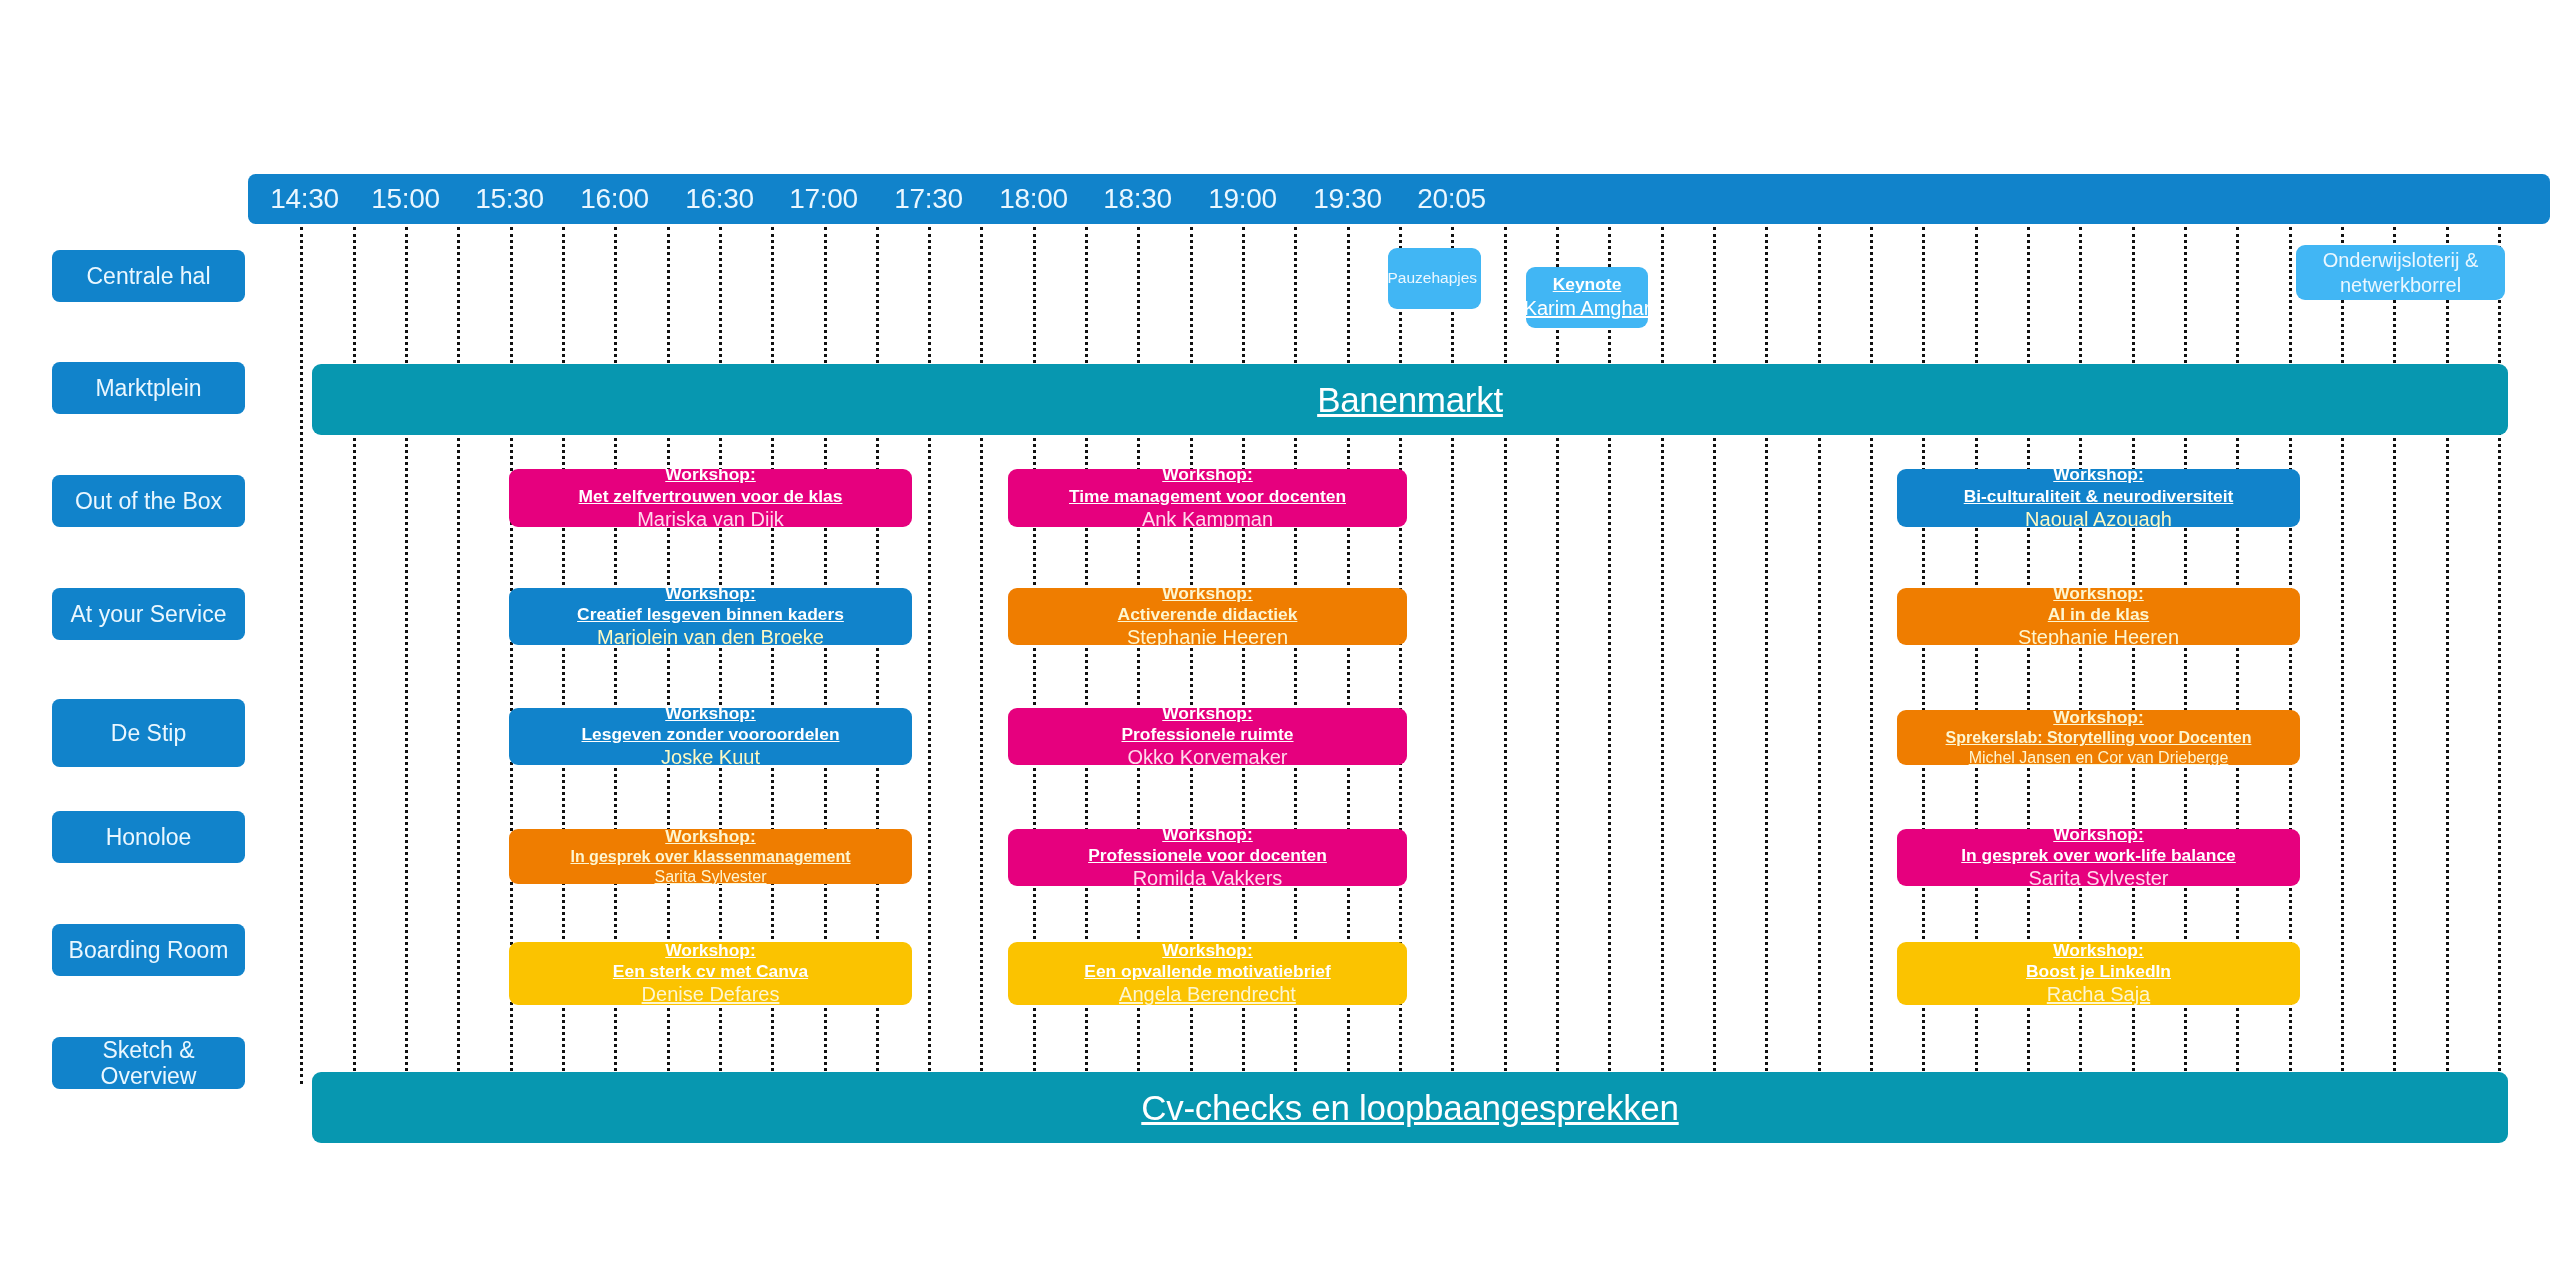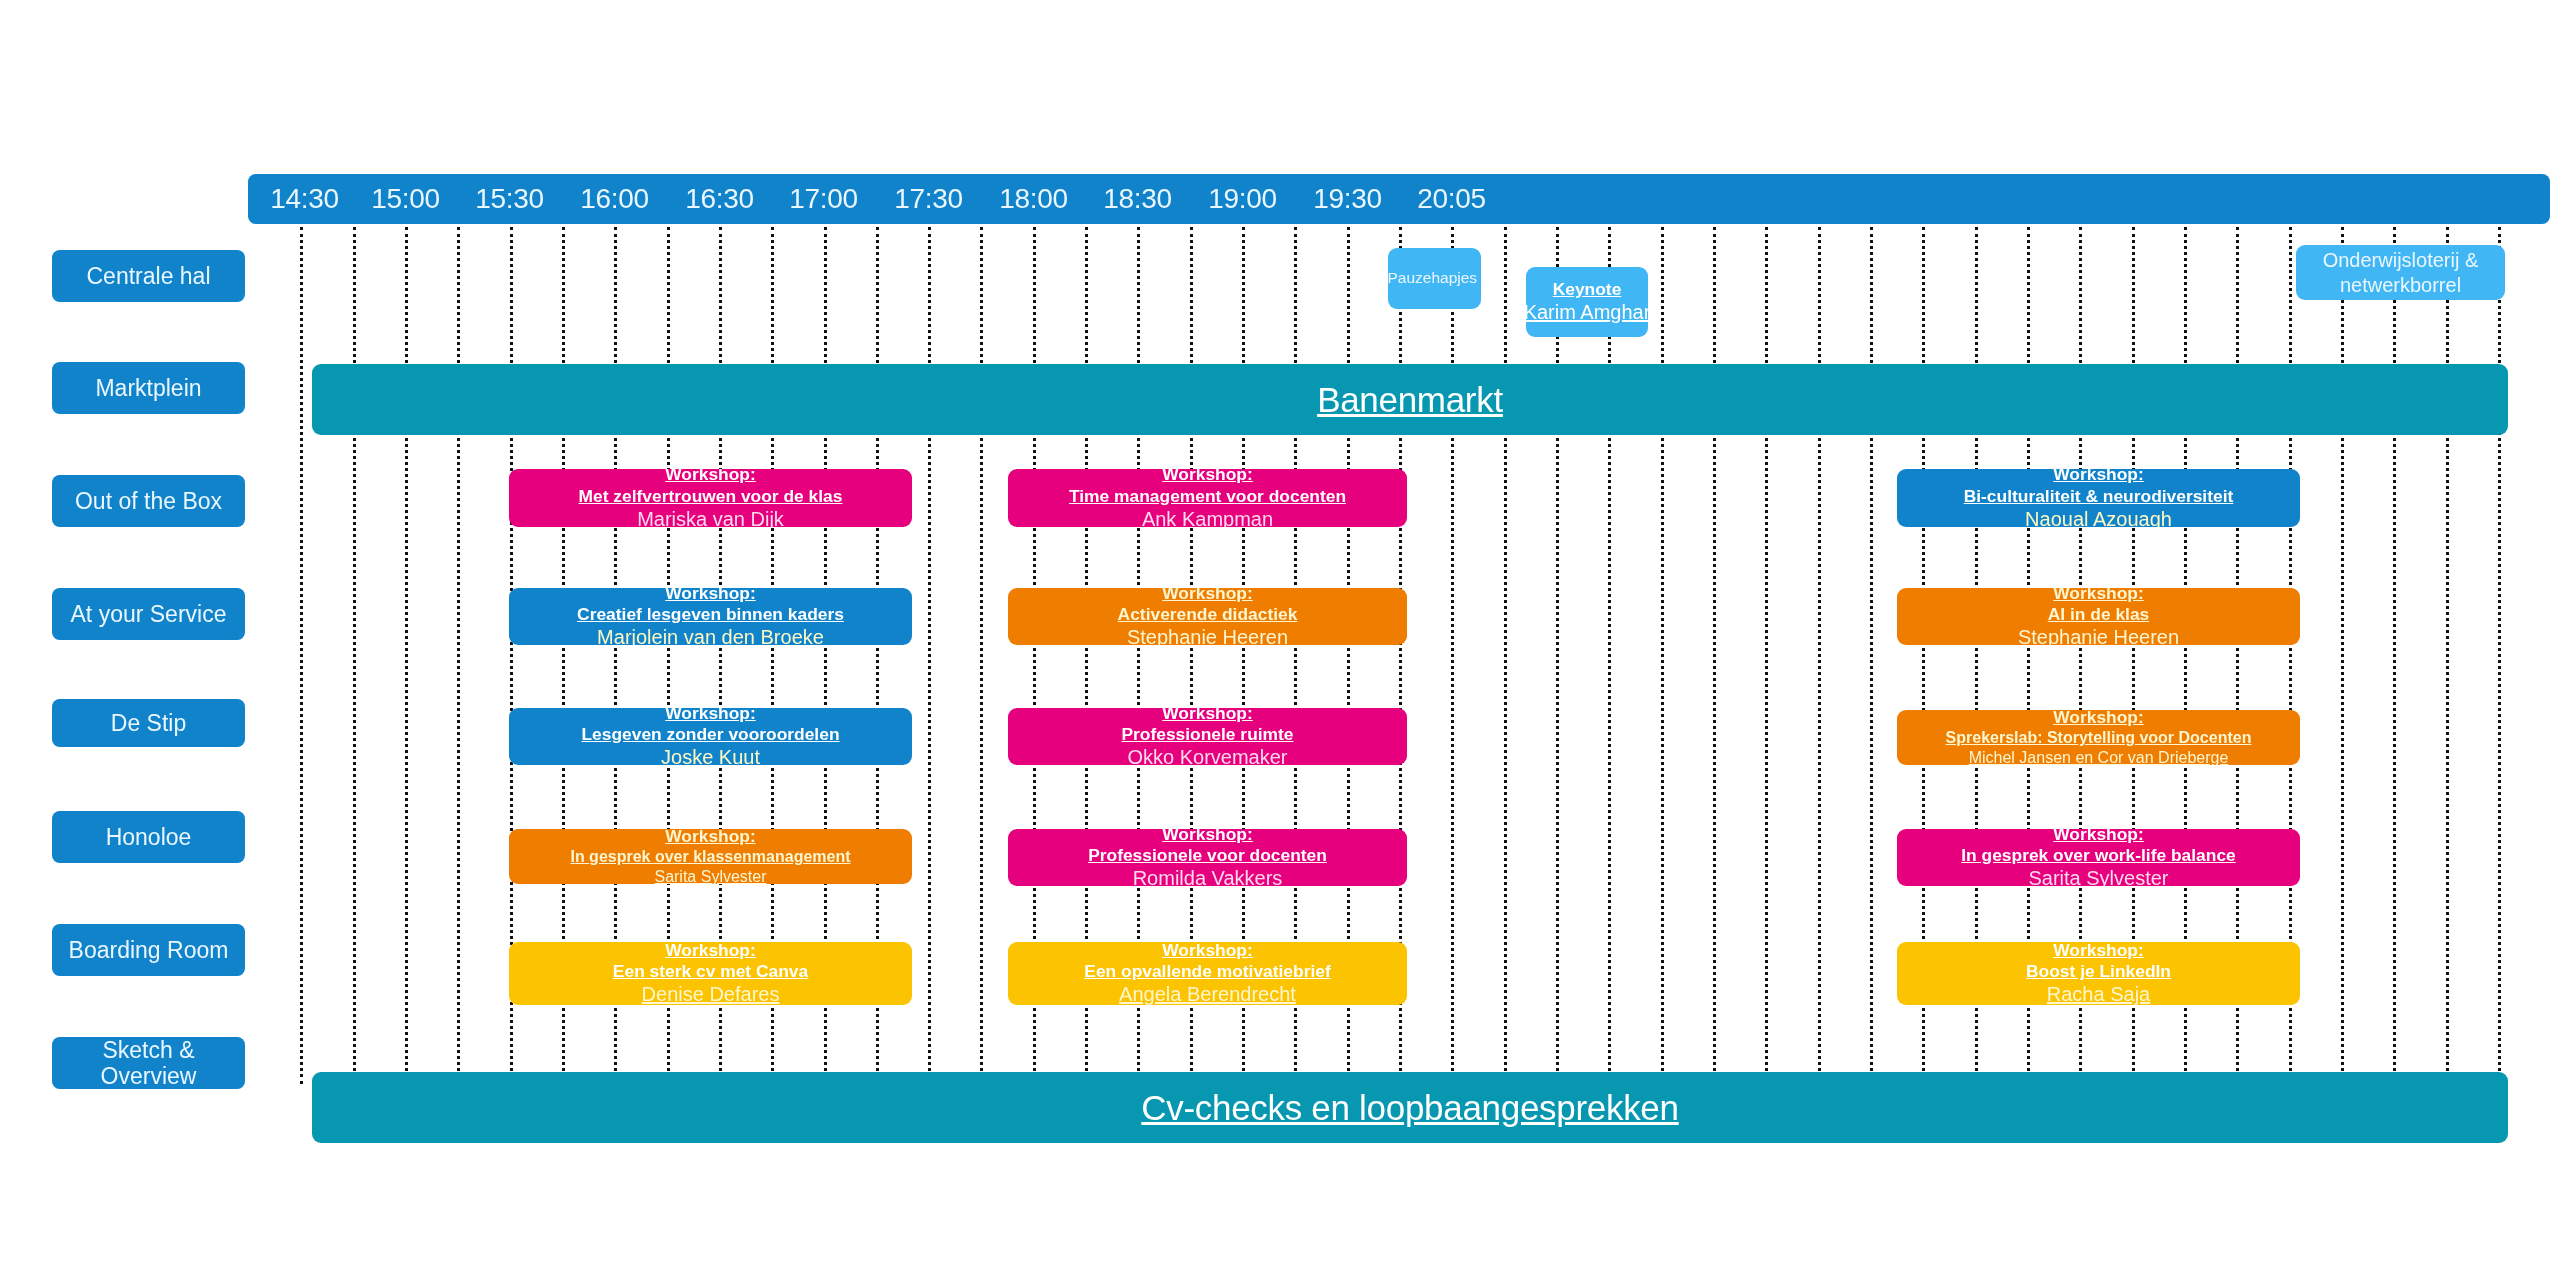--- a/index.html
+++ b/index.html
@@ -198,39 +198,39 @@
       </div>
       <div class="room" style="top: 362px; height: 52px;">
         <span>Marktplein</span>
       </div>
       <div class="room" style="top: 475px; height: 52px;">
         <span>Out of the Box</span>
       </div>
       <div class="room" style="top: 588px; height: 52px;">
         <span>At your Service</span>
       </div>
-      <div class="room" style="top: 699px; height: 48px;">
+      <div class="room" style="top: 699px; height: 68px;">
         <span>De Stip</span>
       </div>
       <div class="room" style="top: 811px; height: 52px;">
         <span>Honoloe</span>
       </div>
       <div class="room" style="top: 924px; height: 52px;">
         <span>Boarding Room</span>
       </div>
       <div class="room" style="top: 1037px; height: 52px;">
         <span>Sketch &amp; Overview</span>
       </div>
     </div>
 
   <div id="blocks">
       <div class="block b-sky" style="left: 1388px; top: 248px; width: 93px; height: 61px; align-items: flex-end;">
         <div class="blk-plain" style="font-size: 15.5px;">Pauzehapjes</div>
       </div>
-      <div class="block b-sky" style="left: 1526px; top: 267px; width: 122px; height: 70px;">
+      <div class="block b-sky" style="left: 1526px; top: 267px; width: 122px; height: 61px;">
         <div class="blk-kicker t-white">Keynote</div>
         <div class="blk-speaker t-white">Karim Amghar</div>
       </div>
       <div class="block b-sky" style="left: 2296px; top: 245px; width: 209px; height: 55px;">
         <div class="blk-plain two" style="white-space: normal; line-height: 1.22;">Onderwijsloterij &amp; netwerkborrel</div>
       </div>
       <div class="block b-teal" style="left: 312px; top: 364px; width: 2196px; height: 71px;">
         <div class="banner-text">Banenmarkt</div>
       </div>
       <div class="block b-pink" style="left: 509px; top: 469px; width: 403px; height: 58px;">

